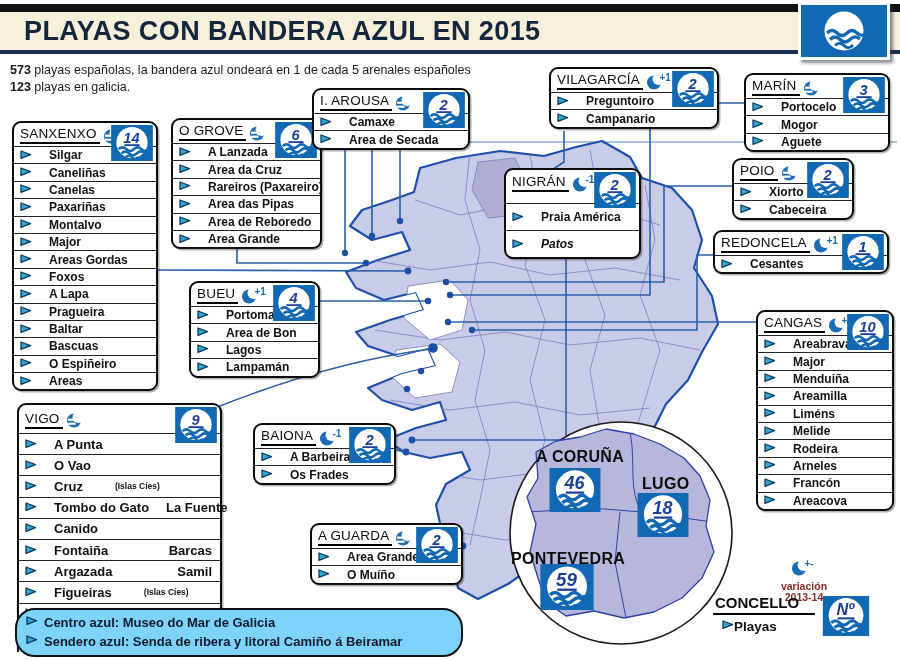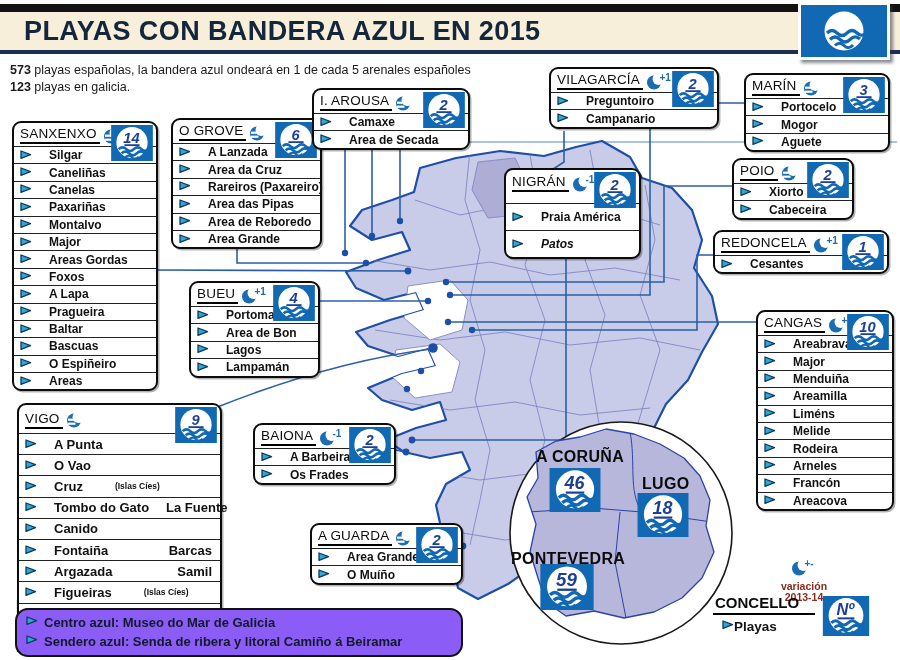--- a/index.html
+++ b/index.html
@@ -39,21 +39,21 @@
   
   .legend-var{position:absolute;left:772px;top:558px;width:64px;z-index:3;text-align:center}
   .legend-var .vl{font-size:10.5px;font-weight:700;color:#8a2a20;line-height:11px}
   .concello-legend{position:absolute;left:713px;top:594px;z-index:3}
   .cl-name{display:inline-block;font-size:15px;font-weight:800;border-bottom:2.6px solid #000;
            padding:0 16px 2px 2px;color:#0b0b0b}
   .cl-row{display:flex;align-items:center;margin-top:4px;padding-left:8px;
           font-size:13.5px;font-weight:800}
   
   .notes{position:absolute;left:15px;top:608px;width:428px;z-index:3;border:2.2px solid #111;
-         border-radius:13px;background:#8b5cf6;padding:3px 8px 4px 8px}
+         border-radius:20px;background:#7dd3fc;padding:3px 8px 4px 8px}
   .notes .nrow{display:flex;align-items:center;gap:6px;font-size:13px;font-weight:800;
                color:#101a2a;height:19px;white-space:nowrap}
 </style>
 </head>
 <body>
 
 <svg class="maplayer" width="900" height="660" viewBox="0 0 900 660">
   <defs>
     <clipPath id="lclip">
       <path d="M420,168 L456,158 L500,151 L544,156 L576,147 L602,141 L630,157 L642,178 L672,188 L692,210 L702,240 L694,268 L712,296 L718,324 L702,352 L688,380 L666,404 L652,432 L628,458 L602,492 L574,526 L542,560 L508,584 L478,599 L458,588 L452,560 L442,532 L436,505 L446,484 L470,470 L462,452 L430,458 L404,452 L386,440 L416,428 L446,420 L440,402 L412,410 L382,400 L368,388 L402,374 L436,366 L428,348 L398,356 L368,346 L356,332 L390,320 L424,310 L416,292 L384,300 L356,288 L346,272 L378,260 L410,250 L402,232 L372,240 L350,226 L362,210 L392,200 L414,192 Z"></path>

